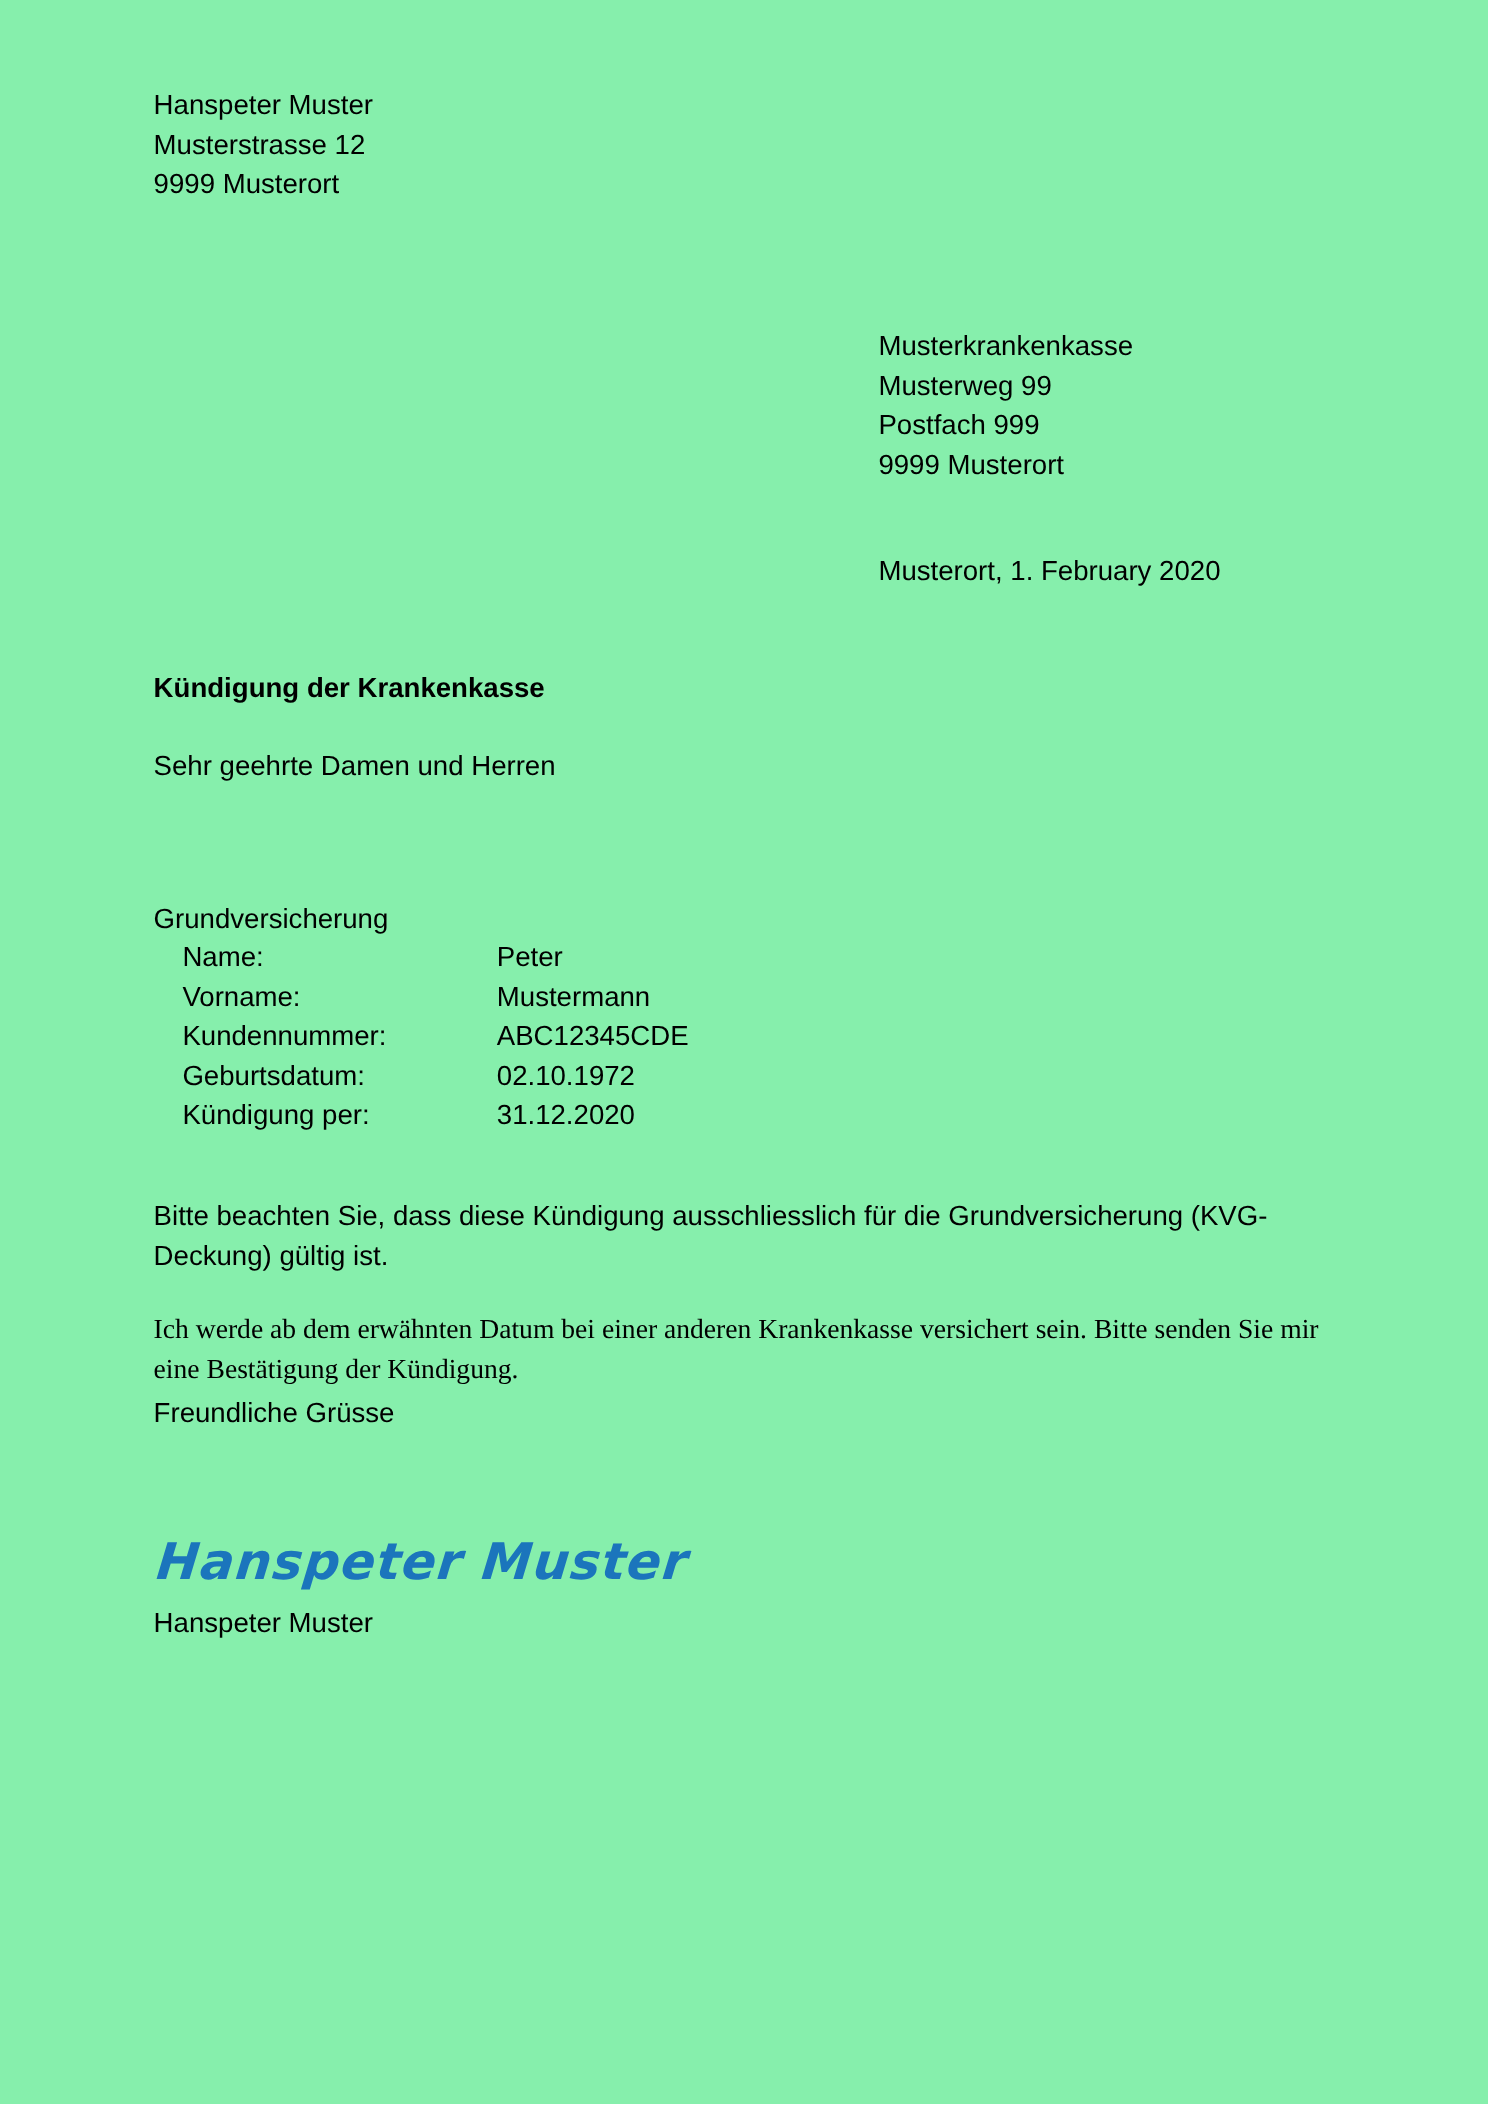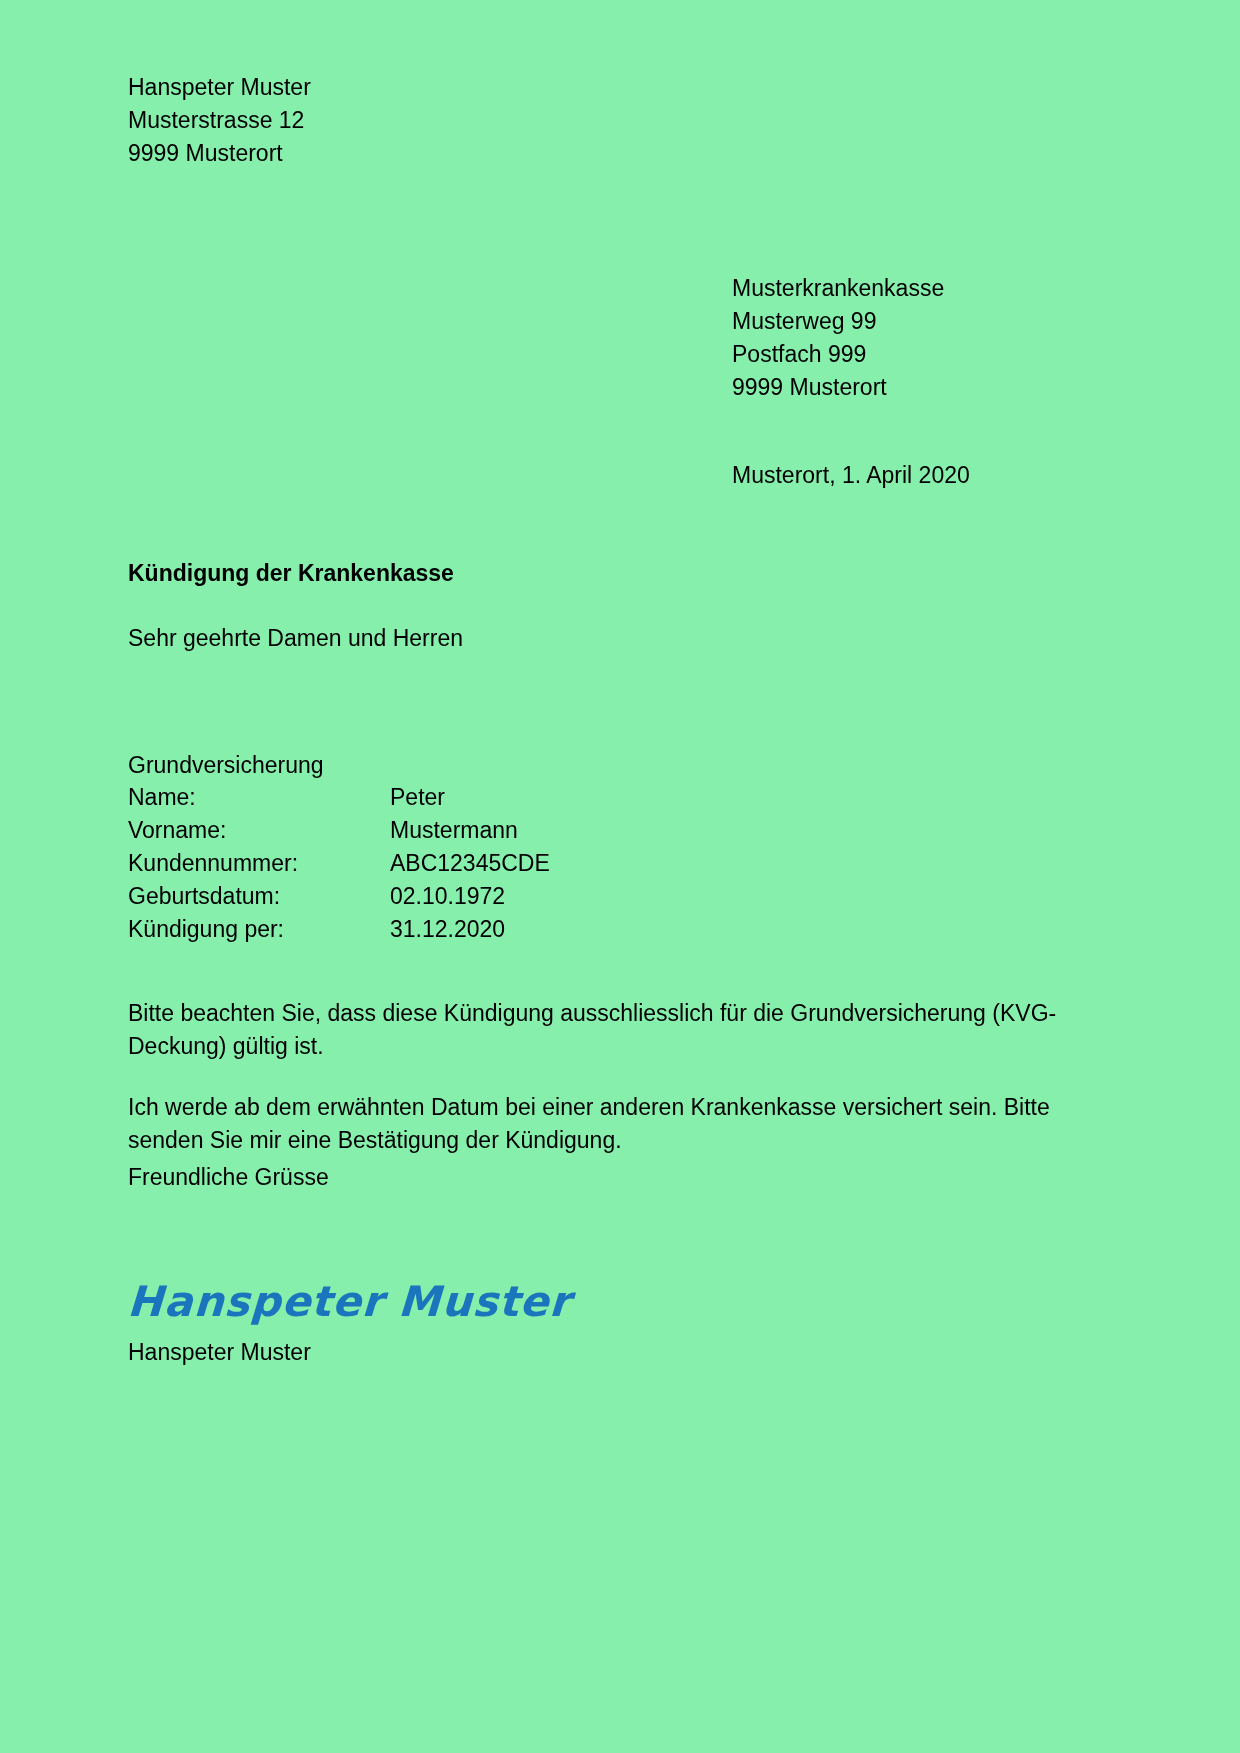--- a/index.html
+++ b/index.html
@@ -31,25 +31,25 @@
   }
   .salutation     { top: 622px; left: 128px; }
   .intro-paragraph{ top: 686px; left: 128px; width: 985px; }
 
   .section-title {
     top: 749px; left: 128px;
     font-weight: normal;
   }
   .details-table  { top: 781px; left: 128px; }
   .detail-row     { display: flex; }
-  .detail-label   { width: 262px; }
+  .detail-label   { width: 262px; margin-left: 24px; }
   .detail-value   { }
 
   .body-paragraph-1 { top: 997px;  left: 128px; width: 985px; }
-  .body-paragraph-2 { top: 1091px; left: 128px; width: 985px; }
+  .body-paragraph-2 { top: 1091px; left: 128px; width: 985px; font-family: Liberation Serif, serif; }
 
   .closing-line   { top: 1161px; left: 128px; }
 
   .signature-script {
     top: 1272px; left: 128px;
     font-family: "DejaVu Sans", cursive;
     font-style: italic;
     font-weight: bold;
     font-size: 42px;
     line-height: 60px;
@@ -70,21 +70,21 @@
     <div>9999 Musterort</div>
   </div>
 
   <div class="abs recipient-block">
     <div>Musterkrankenkasse</div>
     <div>Musterweg 99</div>
     <div>Postfach 999</div>
     <div>9999 Musterort</div>
   </div>
 
-  <div class="abs date-line">Musterort, 1. April 2020</div>
+  <div class="abs date-line">Musterort, 1. February 2020</div>
 
   <div class="abs subject-line">Kündigung der Krankenkasse</div>
 
   <div class="abs salutation">Sehr geehrte Damen und Herren</div>
 
 
   <div class="abs section-title">Grundversicherung</div>
 
   <div class="abs details-table">
     <div class="detail-row">

